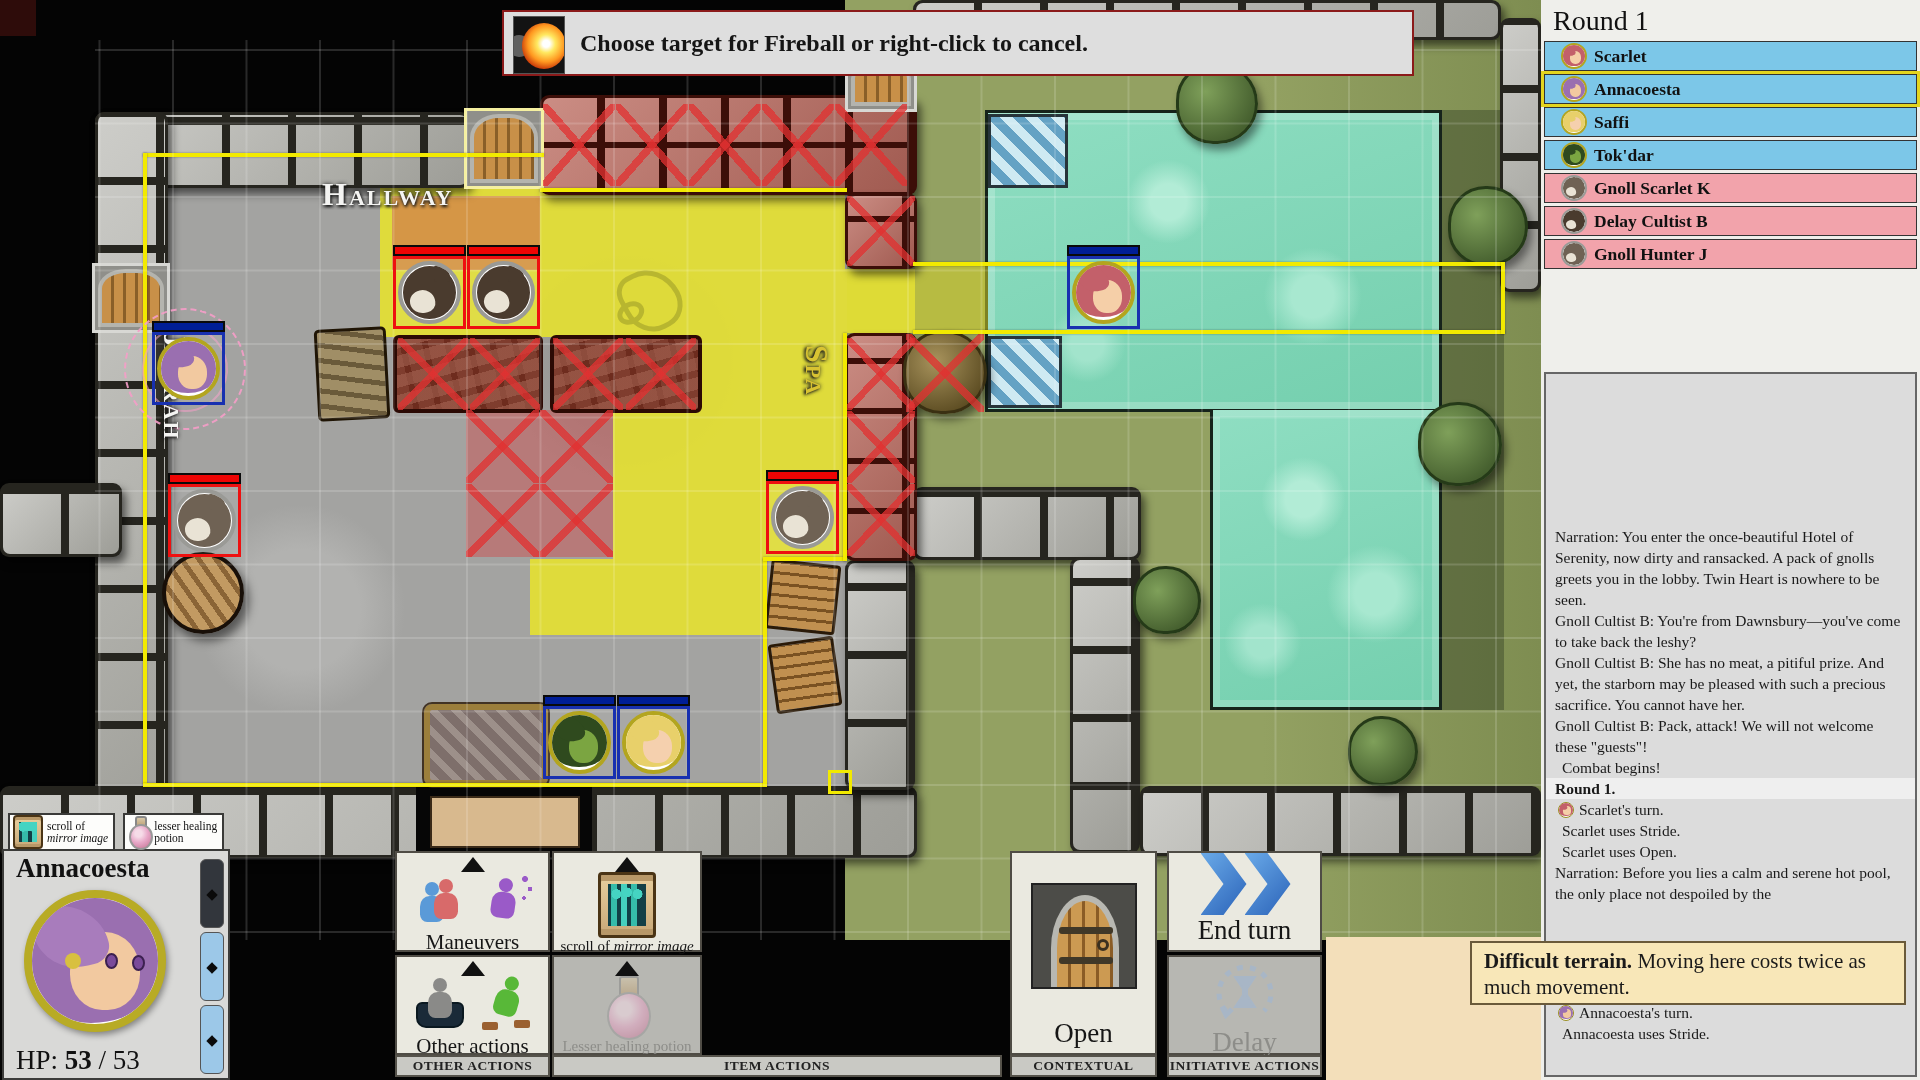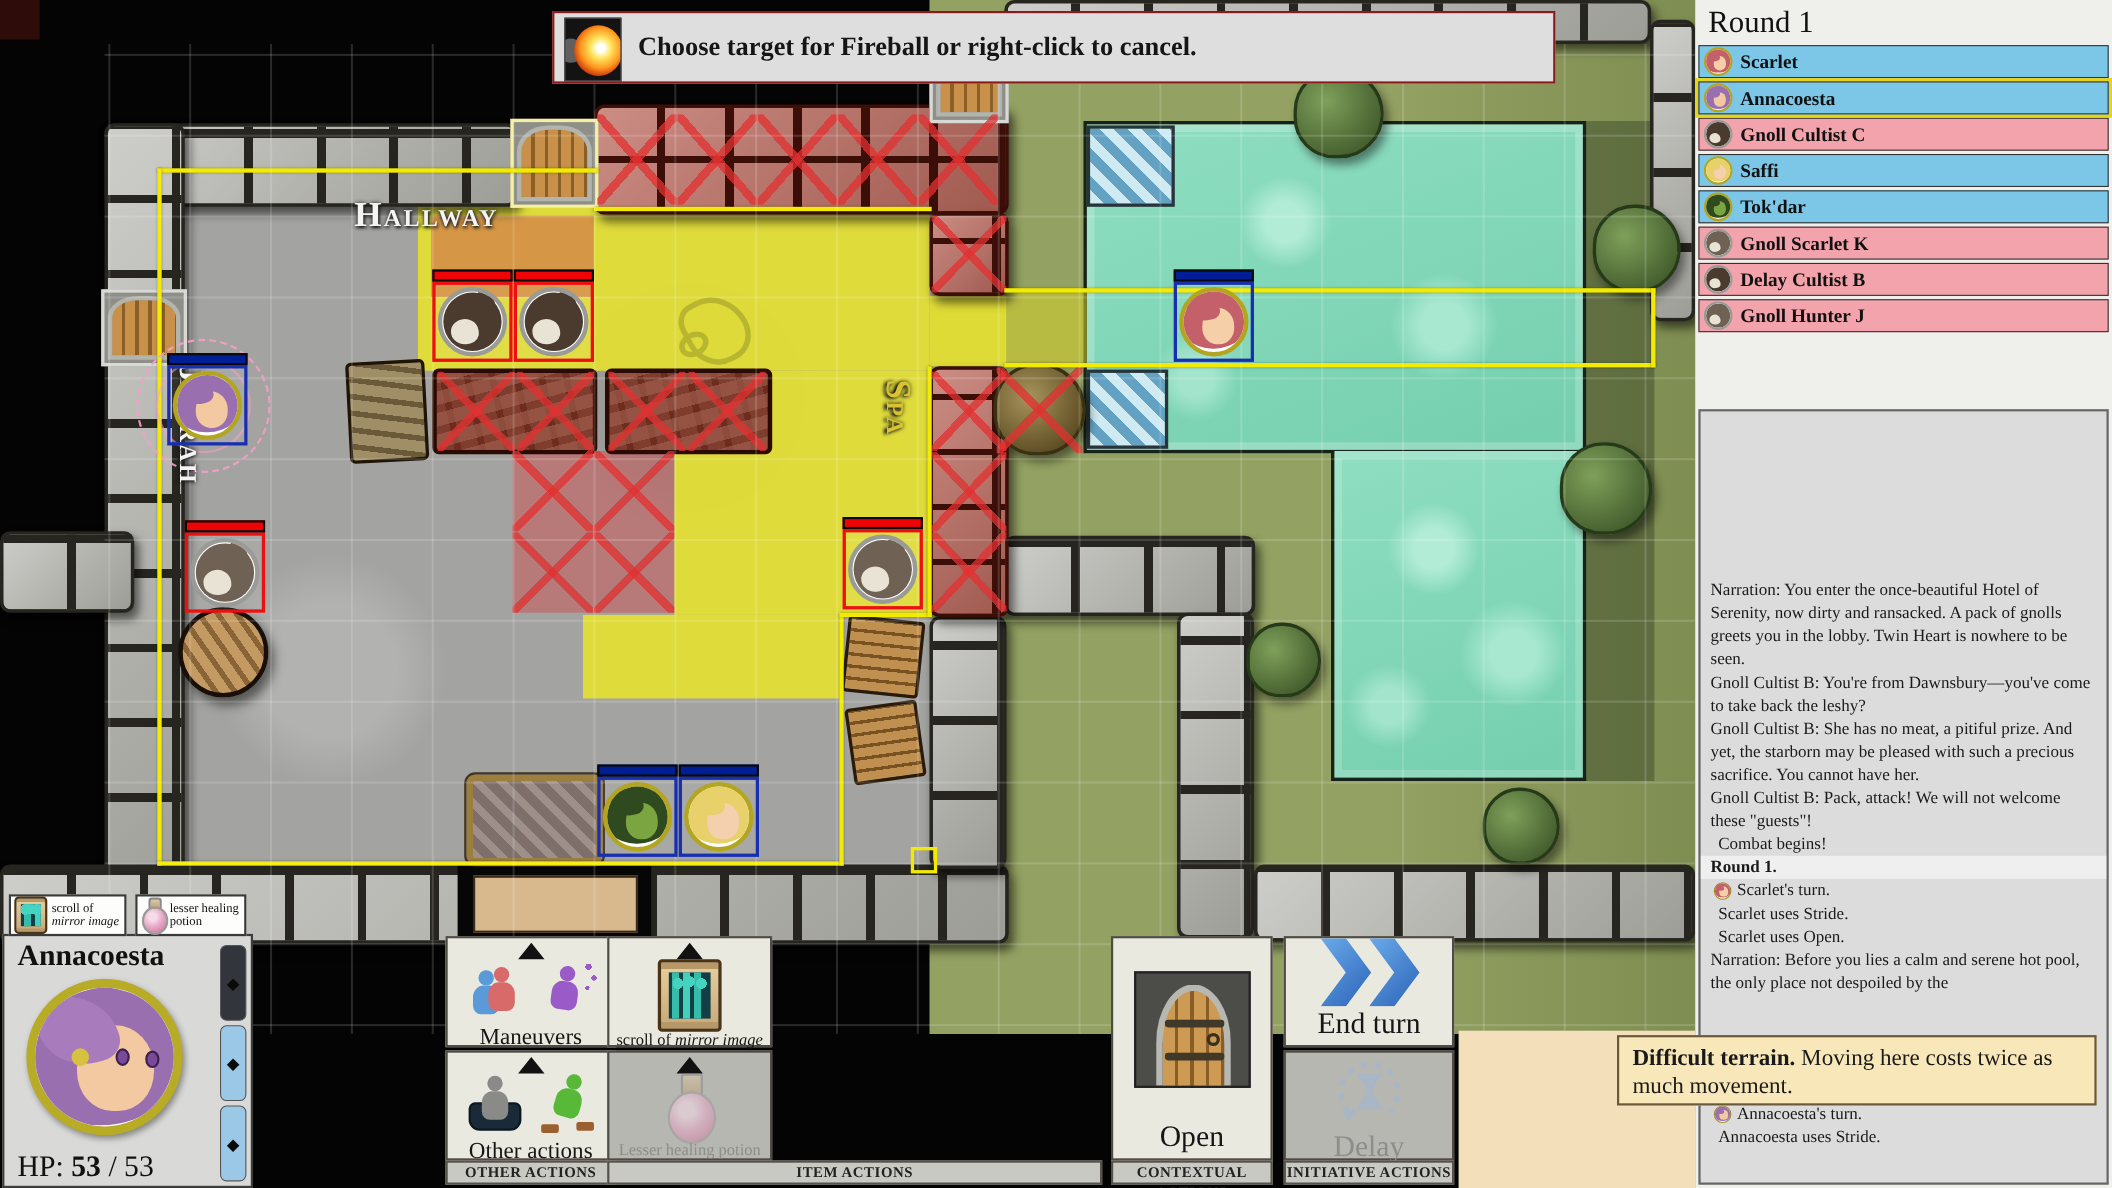--- a/index.html
+++ b/index.html
@@ -86,21 +86,21 @@
   #banner-icon{position:absolute;left:9px;top:4px;width:52px;height:58px;background:#131313;border:1px solid #555;overflow:hidden}
   #banner-icon::before{content:"";position:absolute;left:-6px;top:18px;width:22px;height:22px;border-radius:50%;background:rgba(160,160,160,.55);box-shadow:10px-6px 0 rgba(190,190,190,.5)}
   #banner-icon::after{content:"";position:absolute;left:8px;top:6px;width:44px;height:46px;border-radius:50%;
     background:radial-gradient(circle at 55% 45%,#fff 0 10%,#ffe860 26%,#ff9820 52%,#c83808 74%,#4a1204 92%)}
   #banner-text{margin-left:76px;font-size:24px;font-weight:bold;color:#151515}
 
   
   #sidebar{position:absolute;left:1541px;top:0;width:379px;height:1080px;background:#efefeb;z-index:30}
   #round-title{margin:5px 0 4px 12px;font-size:28px;color:#111}
   #initiative-list{display:flex;flex-direction:column;gap:3px;padding:0 3px}
-  .init-row{height:30px;border:1px solid #333;display:flex;align-items:center;gap:7px;padding-left:4px}
+  .init-row{height:30px;border:1px solid #333;display:flex;align-items:center;gap:7px;padding-left:16px}
   .init-row.active{box-shadow:0 0 0 3px #e4d41e;position:relative}
   .init-row .mini{width:26px;height:26px;border-radius:50%;border:2px solid;background:#fff;position:relative;overflow:hidden;flex:none}
   .init-name{font-weight:bold;font-size:17.5px;color:#111}
   #log-panel{position:absolute;left:3px;top:372px;width:373px;height:705px;background:#dcdcdc;border:2px solid #666;overflow:hidden}
   #log-entries{padding:6px 9px 6px 9px;padding-top:152px;font-size:15.5px;line-height:21px;color:#1a1a1a}
   .log-speech b,.log-action b,.log-turn b,.log-round b{font-weight:normal}
   .log-round{background:#efefef;margin:0 -9px;padding:0 9px;font-weight:bold}
   .log-turn{display:flex;align-items:center;gap:5px;font-weight:bold;padding-left:3px}
   .log-turn .mini{width:16px;height:16px;border-radius:50%;border:1px solid #9a8f20;background:#fff;position:relative;overflow:hidden;flex:none}
   .log-action,.log-plain{padding-left:7px}
@@ -454,30 +454,20 @@
         <div class="init-row active" style="background: rgb(124, 199, 232);">
           <div class="mini" style="border-color: rgb(179, 165, 31);">
             <div style="position: absolute; inset: 0px;">
               <div class="facelayer" style="left: -14%; top: -18%; width: 126%; height: 112%; background: rgb(154, 111, 176);"></div>
               <div class="facelayer" style="left: 30%; top: 28%; width: 54%; height: 60%; border-radius: 50% 50% 46% 46%; background: rgb(242, 201, 160);"></div>
               <div class="facelayer" style="left: 6%; top: 2%; width: 52%; height: 48%; border-radius: 20% 80% 30% 70%; background: rgb(154, 111, 176); transform: rotate(-14deg);"></div>
             </div>
           </div>
           <div class="init-name">Annacoesta</div>
         </div>
-        <div class="init-row" style="background: rgb(242, 163, 171);">
-          <div class="mini" style="border-color: rgb(154, 154, 150);">
-            <div style="position: absolute; inset: 0px;">
-              <div class="facelayer" style="inset: 2%; background: rgb(74, 59, 46);"></div>
-              <div class="facelayer" style="left: 14%; top: 46%; width: 46%; height: 42%; background: rgb(233, 227, 213); border-radius: 55% 60% 45%; transform: rotate(-12deg);"></div>
-              <div class="facelayer" style="left: 58%; top: 0px; width: 30%; height: 30%; background: rgb(74, 59, 46); border-radius: 20% 80% 20% 20%;"></div>
-            </div>
-          </div>
-          <div class="init-name">Gnoll Cultist C</div>
-        </div>
         <div class="init-row" style="background: rgb(124, 199, 232);">
           <div class="mini" style="border-color: rgb(179, 165, 31);">
             <div style="position: absolute; inset: 0px;">
               <div class="facelayer" style="left: -14%; top: -18%; width: 126%; height: 112%; background: rgb(232, 208, 106);"></div>
               <div class="facelayer" style="left: 30%; top: 28%; width: 54%; height: 60%; border-radius: 50% 50% 46% 46%; background: rgb(245, 208, 174);"></div>
               <div class="facelayer" style="left: 6%; top: 2%; width: 52%; height: 48%; border-radius: 20% 80% 30% 70%; background: rgb(232, 208, 106); transform: rotate(-14deg);"></div>
             </div>
           </div>
           <div class="init-name">Saffi</div>
         </div>
@@ -599,21 +589,21 @@
       </div>
     <div id="char-hp">
       <span>HP:</span>
       <b>53</b>
       <span>/</span>
       <span>53</span>
     </div>
   </div>
 
   <div id="action-bar">
-      <div class="group" style="left: 405px; width: 155px;">
+      <div class="group" style="left: 395px; width: 155px;">
         <div class="gcols">
           <div class="gcol" style="width: 155px; flex: 0 0 auto;">
             <div class="card" style="height: 100.5px; flex: 0 0 auto;">
               <div class="tri small"></div>
               <div class="icwrap">
                 <div class="ic ic-man">
                   <i class="pfig pb"></i>
                   <i class="pfig pr"></i>
                   <i class="pfig pp"></i>
                   <i class="dots"></i>

